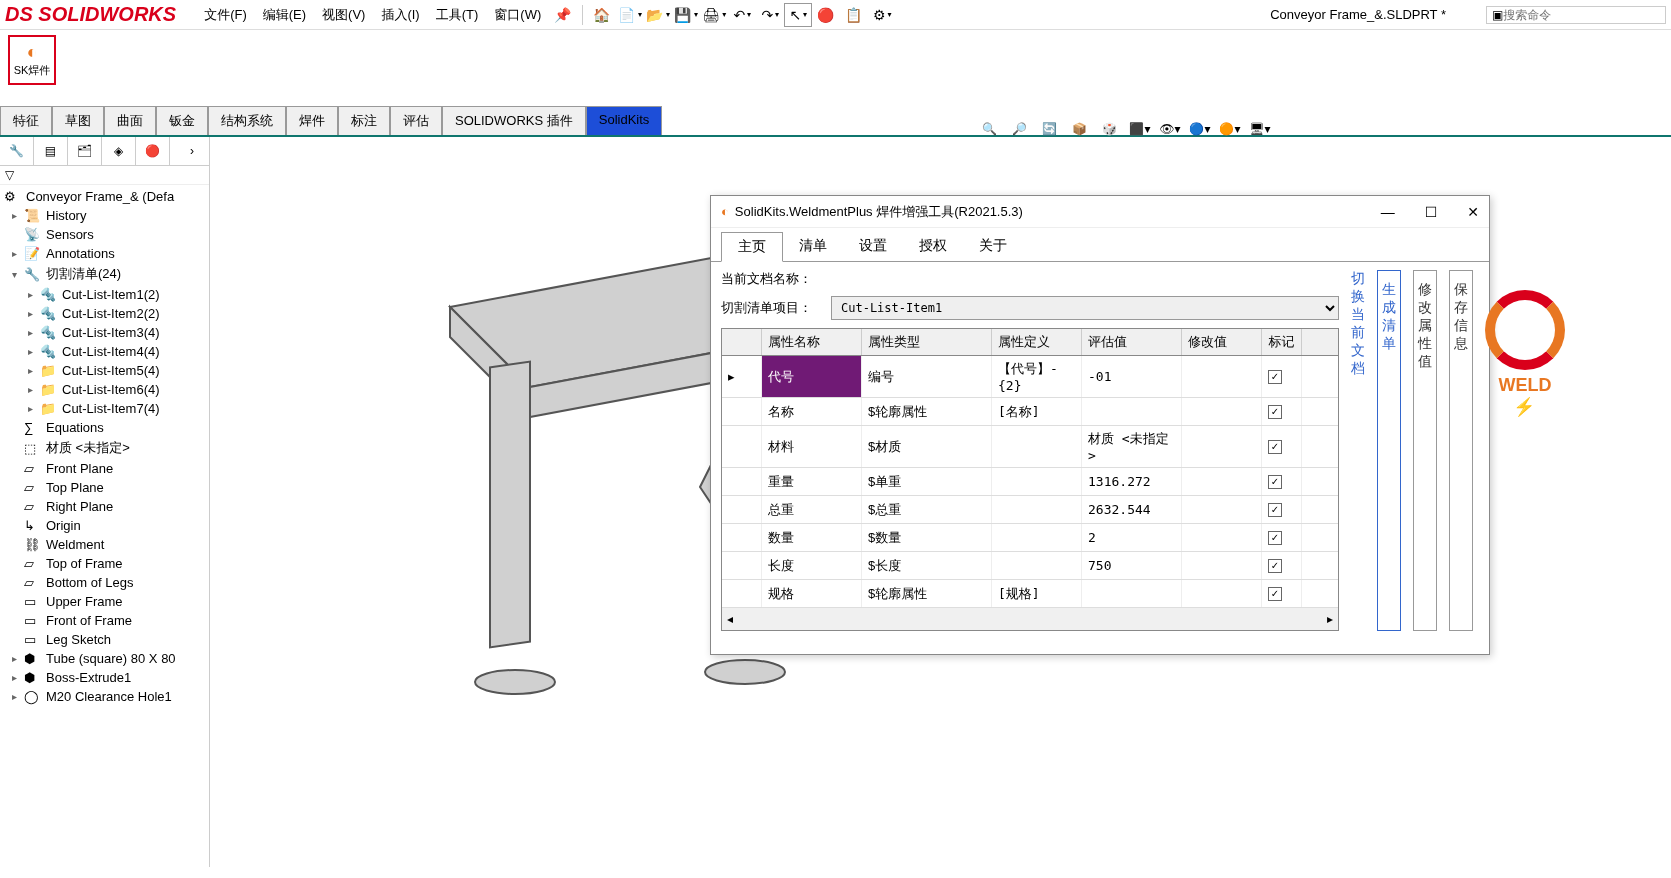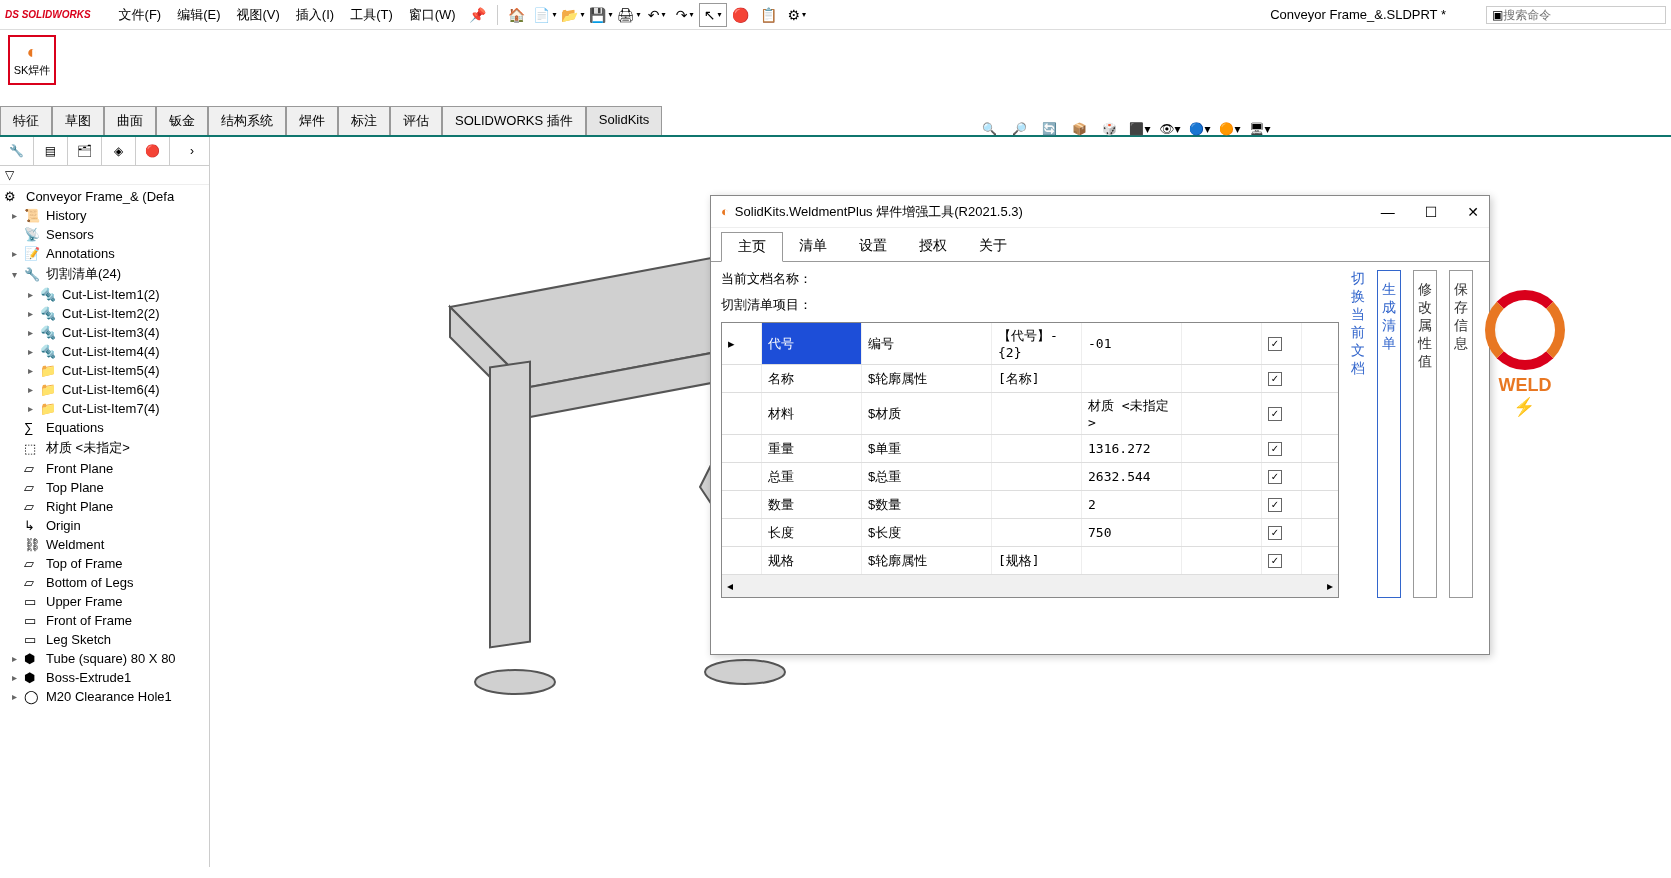--- a/index.html
+++ b/index.html
@@ -1,31 +1,31 @@
 <!DOCTYPE html>
 <html><head>
 <meta charset="utf-8">
 <style>
 * { box-sizing: border-box; margin: 0; padding: 0; font-family: "Microsoft YaHei", Arial, sans-serif; }
 body { width: 1671px; height: 878px; background: #fff; font-size: 12px; overflow: hidden; }
 .topbar { height: 30px; display: flex; align-items: center; padding: 0 5px; border-bottom: 1px solid #ddd; }
-.logo { color: #d9001b; font-weight: bold; font-style: italic; font-size: 10px; margin-right: 20px; }
+.logo { color: #d9001b; font-weight: bold; font-style: italic; font-size: 20px; margin-right: 20px; }
 .menu-item { padding: 0 8px; cursor: pointer; font-size: 13px; }
 .tb-sep { width: 1px; height: 20px; background: #ccc; margin: 0 5px; }
 .tb-icon { width: 28px; height: 24px; display: flex; align-items: center; justify-content: center; cursor: pointer; font-size: 14px; }
 .dd { font-size: 8px; margin-left: 2px; }
 .doc-title { margin-left: auto; margin-right: 40px; font-size: 13px; }
 .search-area { display: flex; align-items: center; border: 1px solid #ccc; padding: 1px 5px; width: 180px; }
 .search-area input { border: none; outline: none; width: 140px; font-size: 12px; color: #888; }
 .ribbon-row { padding: 5px 8px; }
 .sk-btn { width: 48px; height: 50px; border: 2px solid #d9001b; display: flex; flex-direction: column; align-items: center; justify-content: center; font-size: 11px; cursor: pointer; }
 .sk-btn .ic { color: #e87722; font-size: 18px; }
 .cmd-tabs { display: flex; border-bottom: 2px solid #0f766e; margin-top: 16px; }
 .cmd-tab { padding: 5px 12px; border: 1px solid #999; border-bottom: none; background: #f0f0f0; font-size: 13px; cursor: pointer; }
-.cmd-tab.active { background: #e5e5e5; }
+.cmd-tab.active { background: #1d4ed8; }
 .heads-up { position: absolute; right: 400px; top: 118px; display: flex; gap: 8px; }
 .hu-ic { width: 22px; height: 22px; cursor: pointer; display: flex; align-items: center; justify-content: center; }
 .main-area { display: flex; height: calc(100% - 148px); }
 .left-panel { width: 210px; border-right: 1px solid #ccc; overflow: hidden; }
 .panel-toolbar { display: flex; border-bottom: 1px solid #ccc; }
 .pt-btn { width: 34px; height: 28px; border-right: 1px solid #ccc; display: flex; align-items: center; justify-content: center; cursor: pointer; }
 .filter-row { padding: 2px 5px; border-bottom: 1px solid #eee; }
 .tree { padding: 2px 0; font-size: 13px; }
 .tree-item { display: flex; align-items: center; padding: 2px 4px; cursor: pointer; white-space: nowrap; }
 .exp { width: 12px; font-size: 10px; color: #666; }
@@ -46,21 +46,21 @@
 .dlg-left { flex: 1; border-radius: 30px; }
 .form-row { display: flex; align-items: center; margin-bottom: 8px; }
 .form-row label { width: 110px; font-size: 13px; }
 .form-row input, .form-row select { flex: 1; height: 24px; border: 1px solid #999; padding: 0 5px; font-family: monospace; font-size: 12px; }
 .grid { border: 1px solid #888; }
 .grid-head { display: flex; background: #f0f0f0; border-bottom: 1px solid #888; }
 .gh { padding: 4px 6px; border-right: 1px solid #ccc; font-size: 13px; }
 .gw0 { width: 40px; } .gw1 { width: 100px; } .gw2 { width: 130px; } .gw3 { width: 90px; } .gw4 { width: 100px; } .gw5 { width: 80px; } .gw6 { width: 40px; text-align: center; }
 .grid-row { display: flex; border-bottom: 1px solid #ddd; min-height: 28px; align-items: stretch; }
 .gc { padding: 4px 6px; border-right: 1px solid #eee; font-size: 13px; display: flex; align-items: center; }
-.gc.sel { background: #1d4ed8; color: #fff; }
+.gc.sel { background: #701a75; color: #fff; }
 .gc.mono { font-family: monospace; }
 .grid-scroll { height: 22px; background: #f0f0f0; display: flex; align-items: center; padding: 0 5px; justify-content: space-between; }
 .dlg-right { width: 140px; padding-left: 12px; display: flex; flex-direction: row; gap: 12px; }
 .link-btn { color: #3366cc; cursor: pointer; text-align: center; font-size: 14px; }
 .action-btn { border: 1px solid #3366cc; padding: 10px 4px; text-align: center; cursor: pointer; color: #3366cc; font-size: 14px; }
 .weld-logo { margin-top: 20px; text-align: center; }
 .weld-logo .circ { width: 80px; height: 80px; margin: 0 auto; border-radius: 50%; border: 10px solid #e87722; border-top-color: #d9001b; border-bottom-color: #d9001b; }
 .weld-logo .txt { color: #e87722; font-weight: bold; font-size: 18px; margin-top: 5px; }
 .chk { width: 14px; height: 14px; border: 1px solid #666; display: inline-flex; align-items: center; justify-content: center; font-size: 10px; }
 </style>
@@ -321,22 +321,32 @@
     <div class="dlg-tab">授权</div>
     <div class="dlg-tab">关于</div>
   </div>
   <div class="dlg-body">
     <div class="dlg-left">
       <div class="form-row">
         <label>当前文档名称：</label>
       </div>
       <div class="form-row">
         <label>切割清单项目：</label>
+        <select><option>Cut-List-Item1</option></select>
       </div>
       <div class="grid">
+        <div class="grid-head">
+          <div class="gh gw0"></div>
+          <div class="gh gw1">属性名称</div>
+          <div class="gh gw2">属性类型</div>
+          <div class="gh gw3">属性定义</div>
+          <div class="gh gw4">评估值</div>
+          <div class="gh gw5">修改值</div>
+          <div class="gh gw6">标记</div>
+        </div>
         <div id="grid-rows">
             <div class="grid-row">
               <div class="gc gw0">▸</div>
               <div class="gc gw1 sel">代号</div>
               <div class="gc gw2">编号</div>
               <div class="gc gw3 mono">【代号】-{2}</div>
               <div class="gc gw4 mono">-01</div>
               <div class="gc gw5"></div>
               <div class="gc gw6">
                 <span class="chk">✓</span>

